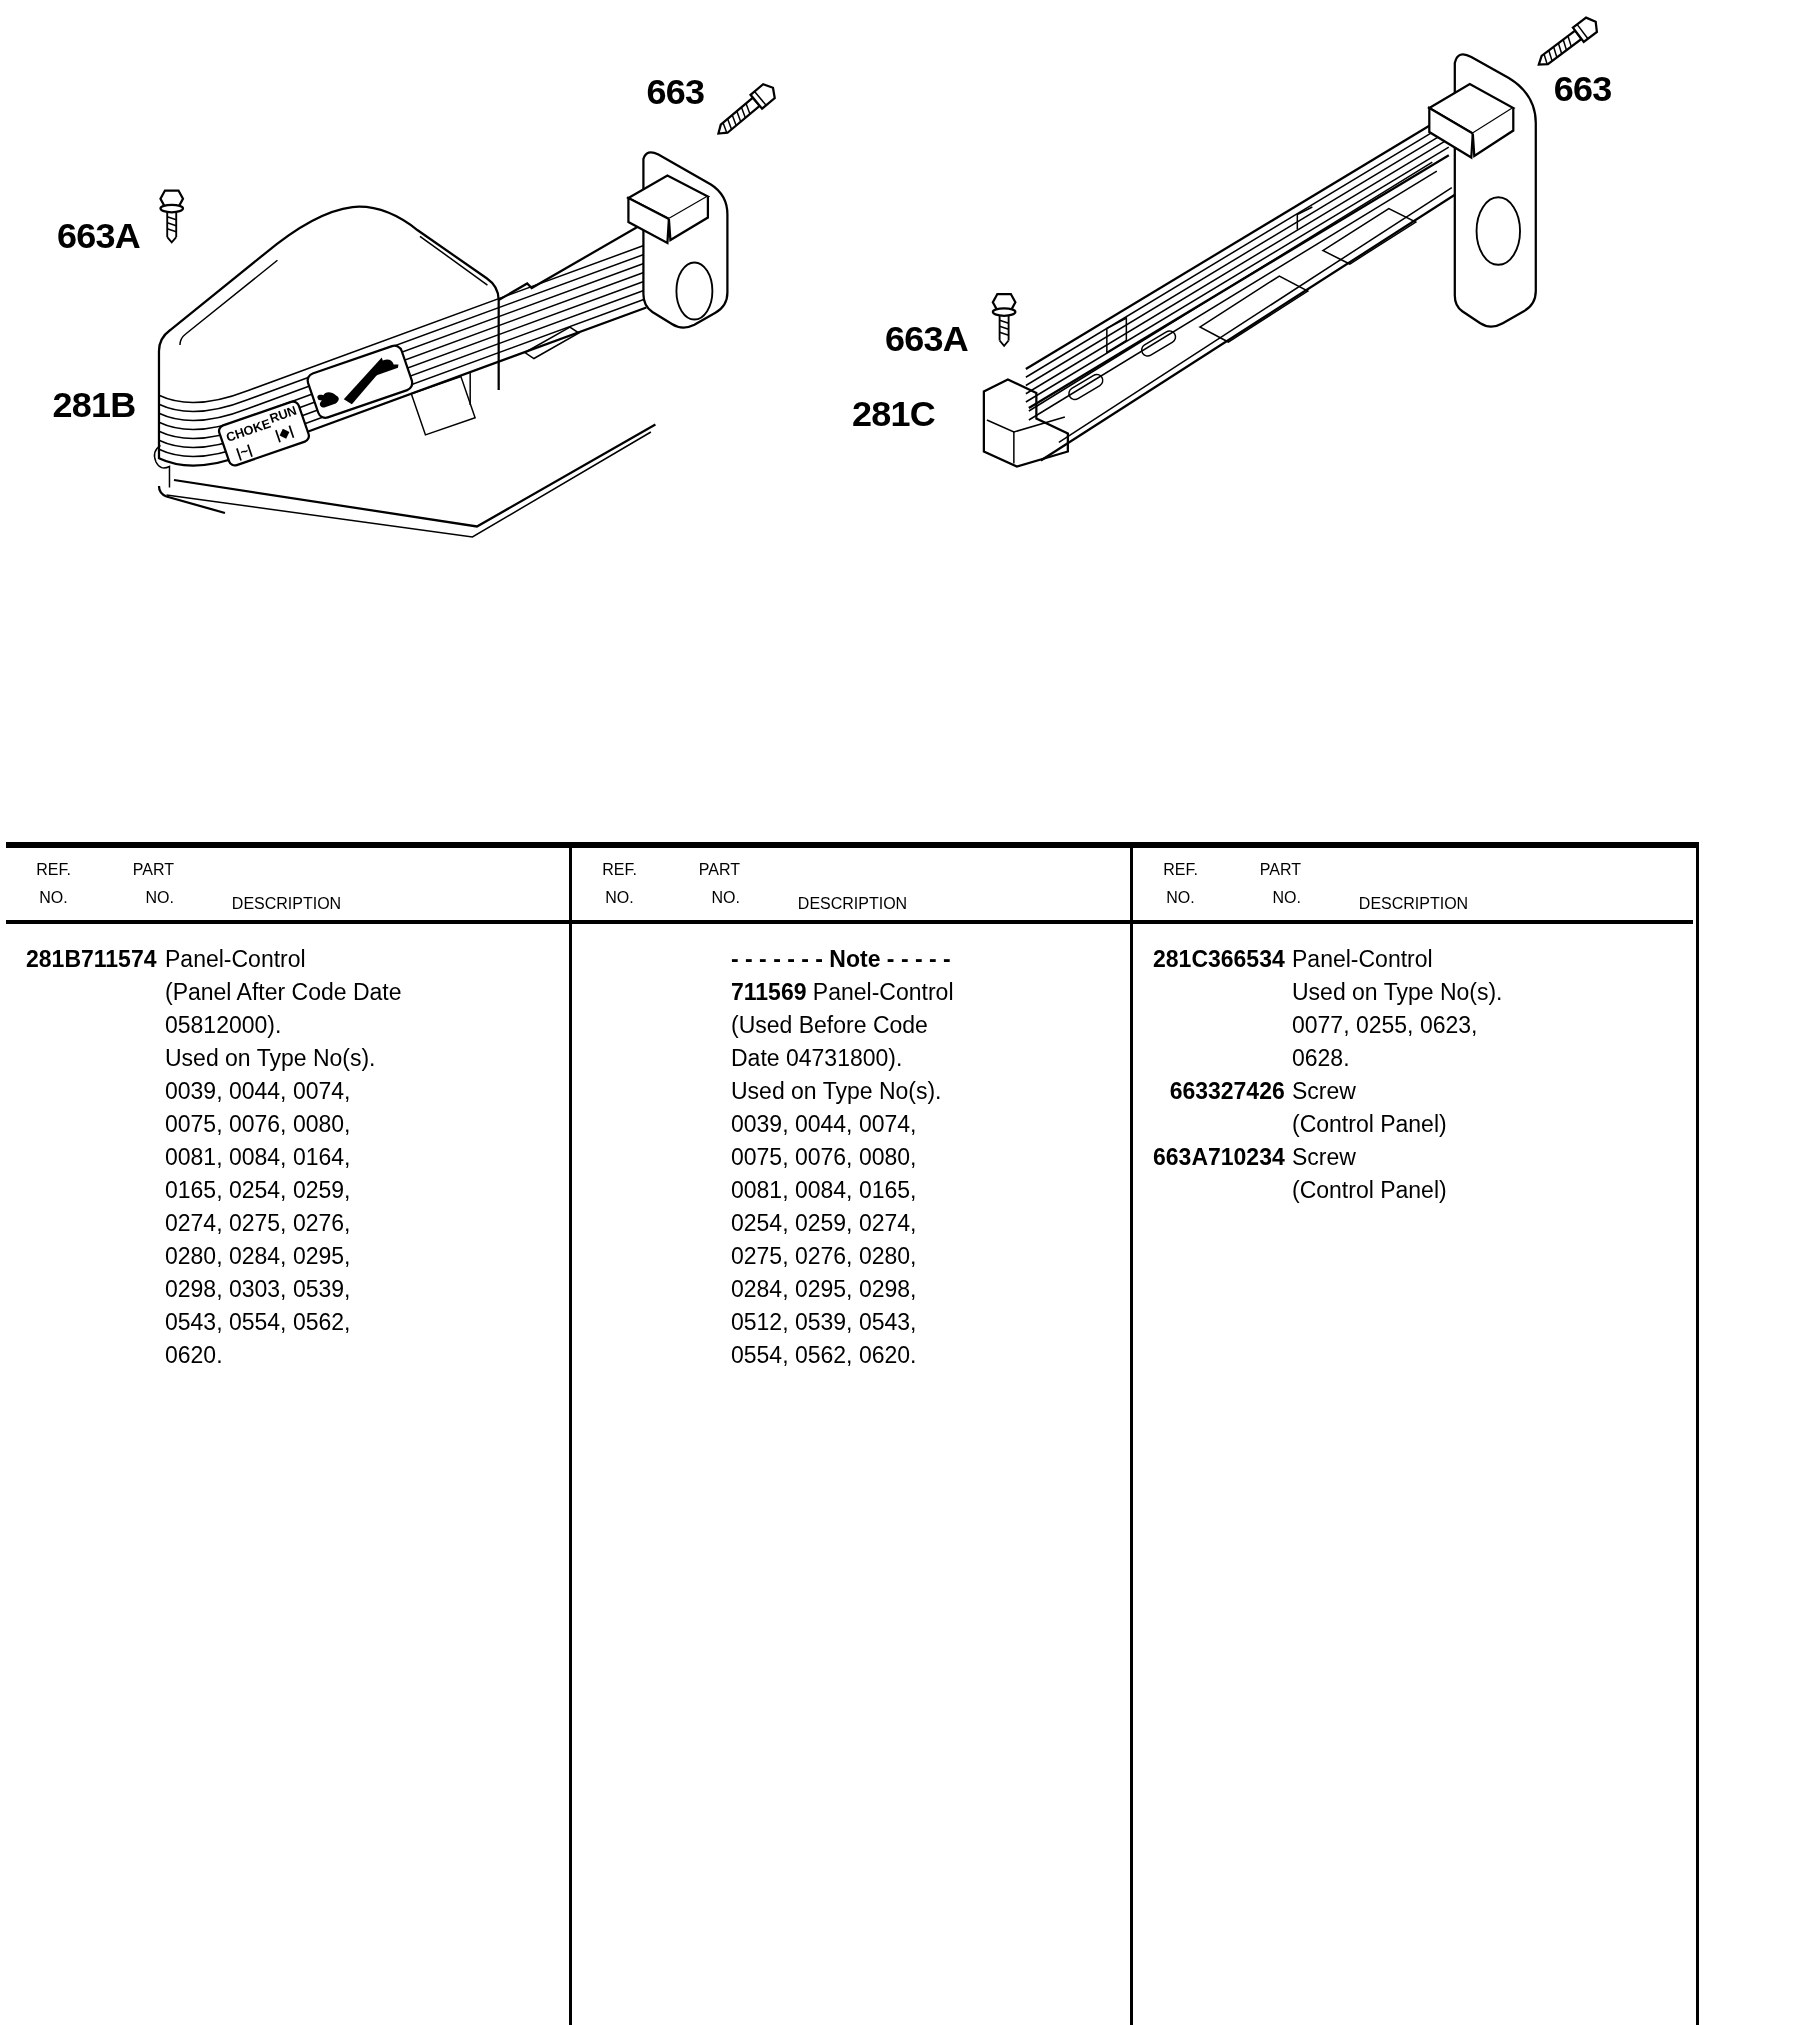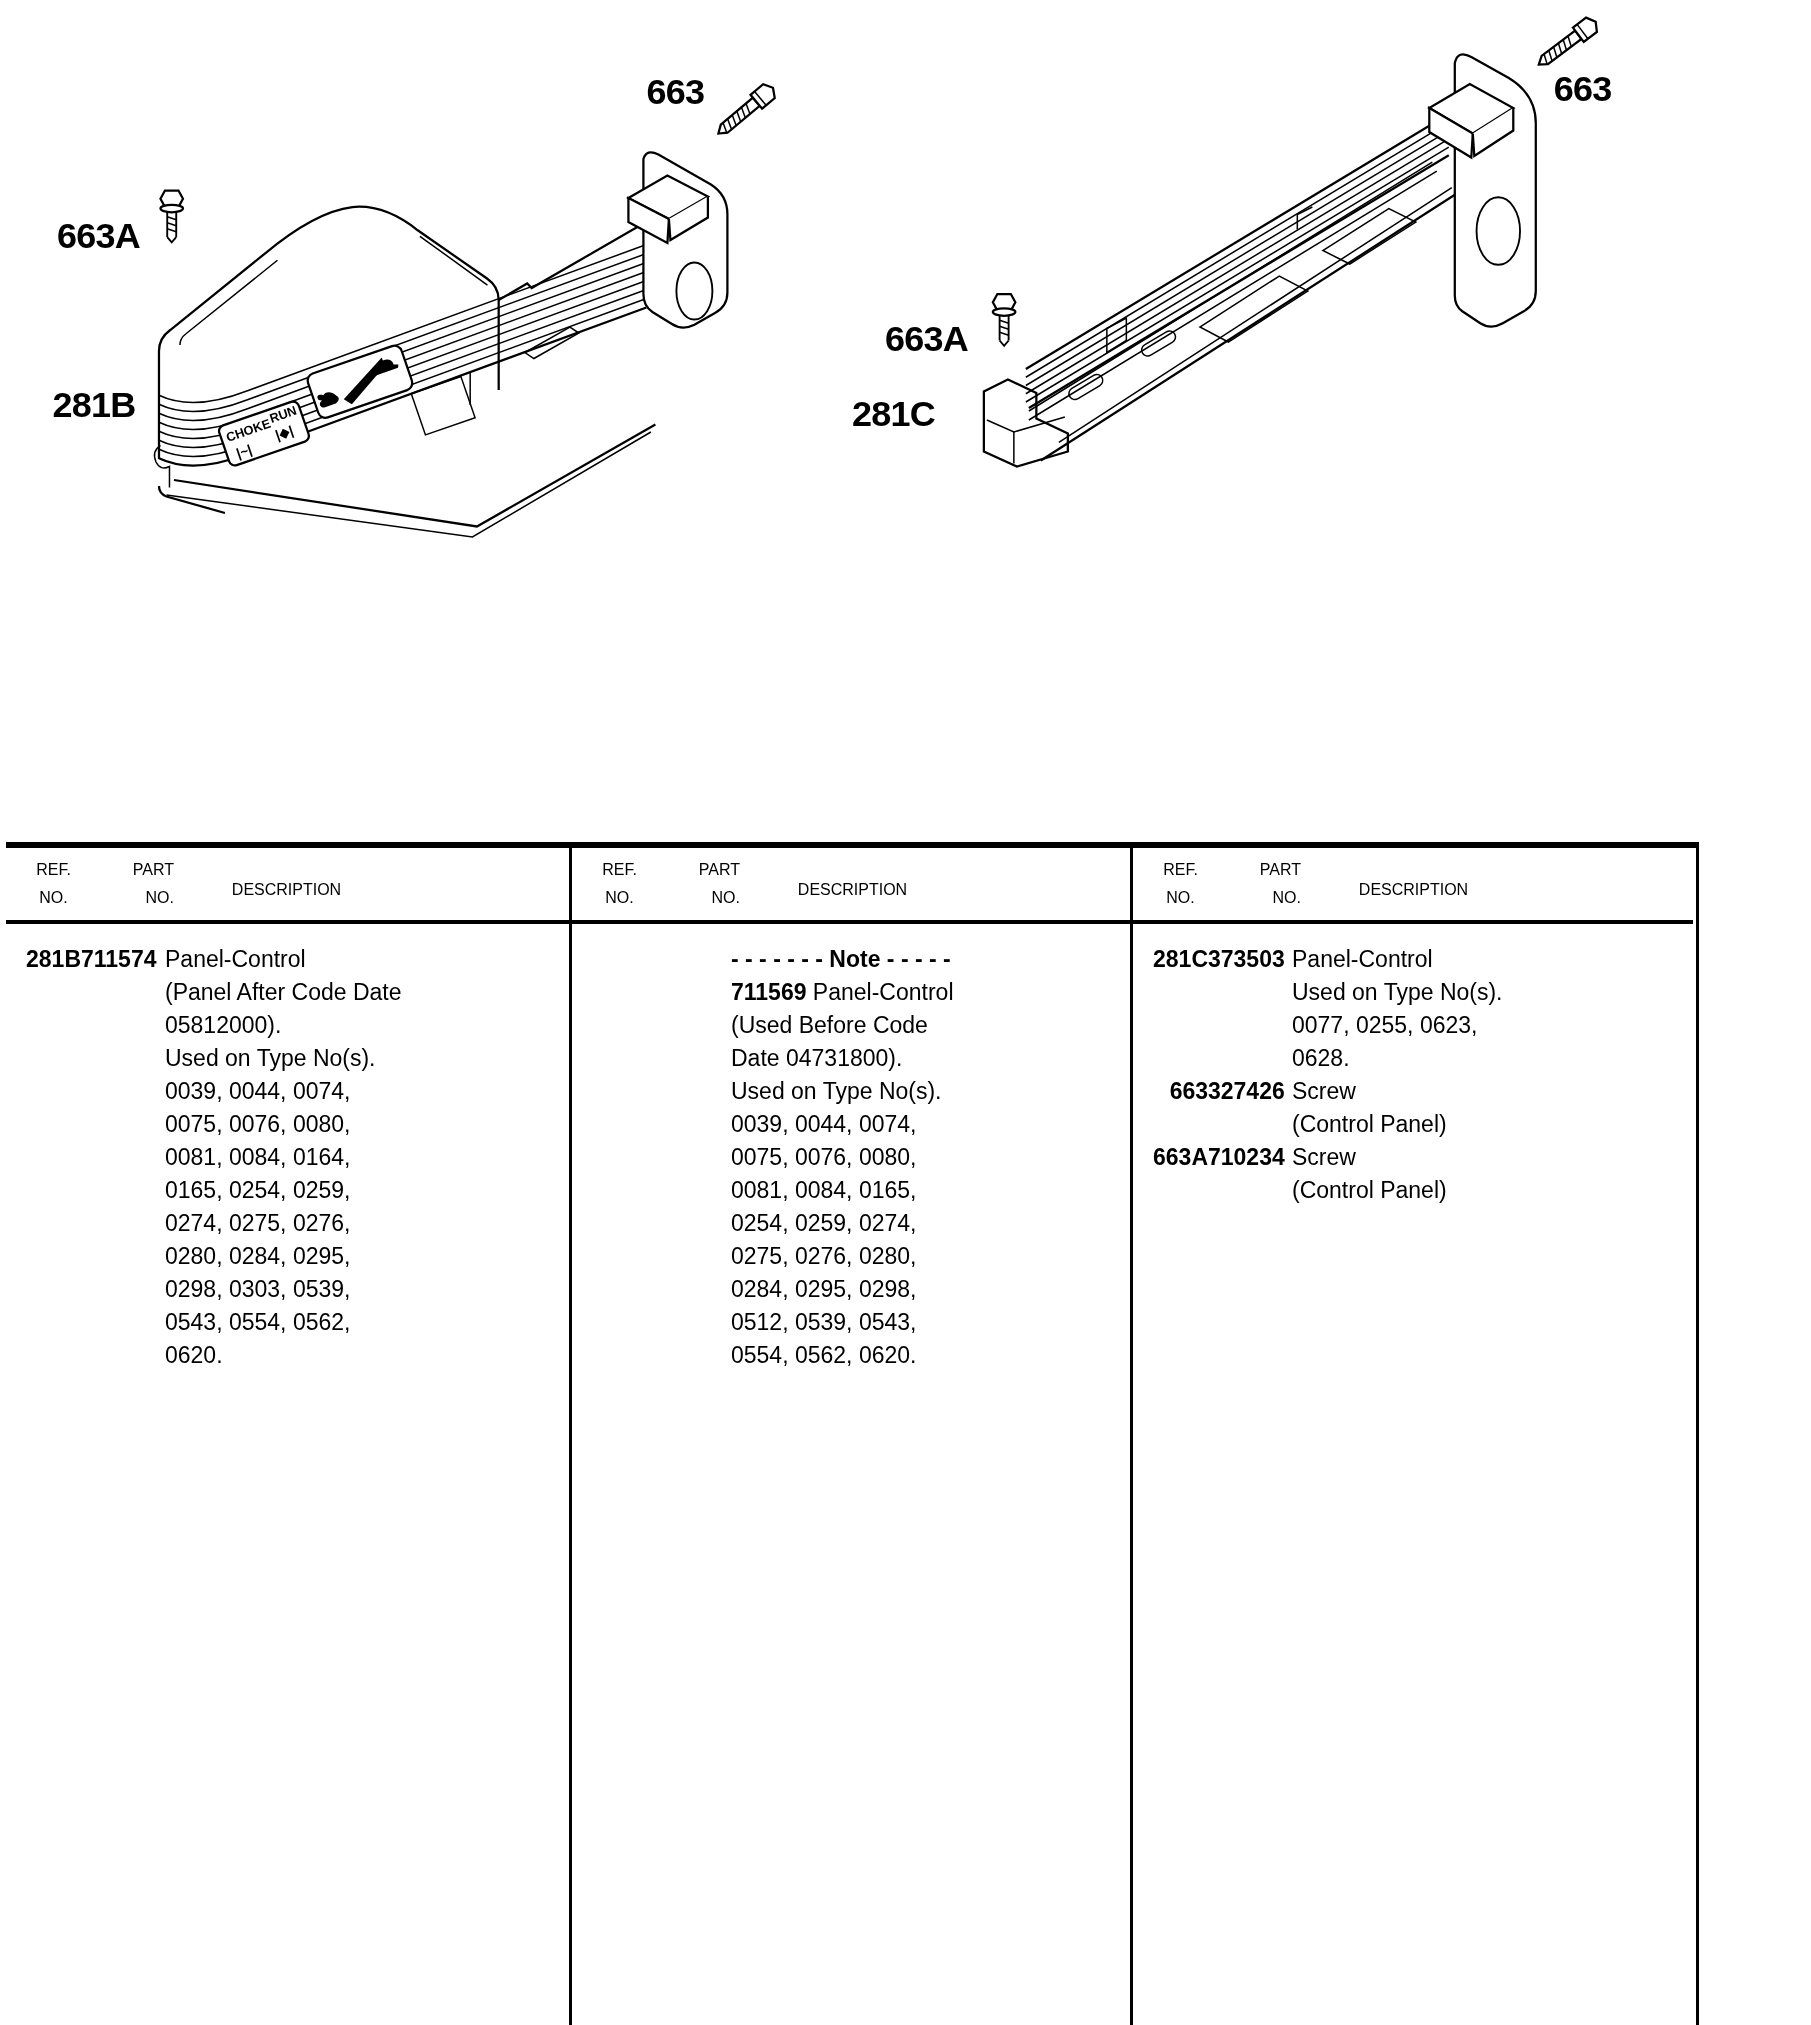--- a/index.html
+++ b/index.html
@@ -16,21 +16,21 @@
                border-top:6.8px solid #000;border-right:3px solid #000;
                display:flex;flex-direction:row;}
   .pcol{box-sizing:border-box;height:100%;}
   .pcol-1{width:566px;border-right:3px solid #000;}
   .pcol-2{width:561px;border-right:3px solid #000;}
   .pcol-3{width:560px;}
   .phead{height:64px;border-bottom:4.5px solid #000;display:flex;align-items:flex-start;
          padding:7.5px 0 0 6px;font-size:16px;line-height:28.5px;}
   .hd-ref{width:83px;text-align:center;}
   .hd-part{width:79px;text-align:right;}
-  .hd-desc{width:225px;text-align:center;align-self:flex-end;padding-bottom:15px;}
+  .hd-desc{width:225px;text-align:center;align-self:flex-end;padding-bottom:1px;}
   .rows{padding:19.5px 0 0 9px;}
   .prow{display:flex;align-items:flex-start;font-size:23px;line-height:33px;}
   .c-ref{width:66px;text-align:right;font-weight:bold;white-space:nowrap;}
   .c-part{width:75px;font-weight:bold;white-space:nowrap;}
   .c-desc{margin-left:9px;white-space:nowrap;}
   .tline{white-space:nowrap;}
   .note-title{font-weight:bold;}
   .b{font-weight:bold;margin-top:9px;}
 </style>
 </head>
@@ -242,21 +242,21 @@
       </div>
       <div class="hd-part">
         <div>PART</div>
           <div>NO.</div>
       </div>
       <div class="hd-desc">DESCRIPTION</div>
     </div>
     <div class="rows">
       <div class="prow">
         <div class="c-ref">281C</div>
-        <div class="c-part">373503</div>
+        <div class="c-part">366534</div>
         <div class="c-desc">
             <div class="tline">Panel-Control</div>
             <div class="tline">Used on Type No(s).</div>
             <div class="tline">0077, 0255, 0623,</div>
             <div class="tline">0628.</div>
           </div>
       </div>
       <div class="prow">
         <div class="c-ref">663</div>
         <div class="c-part">327426</div>

